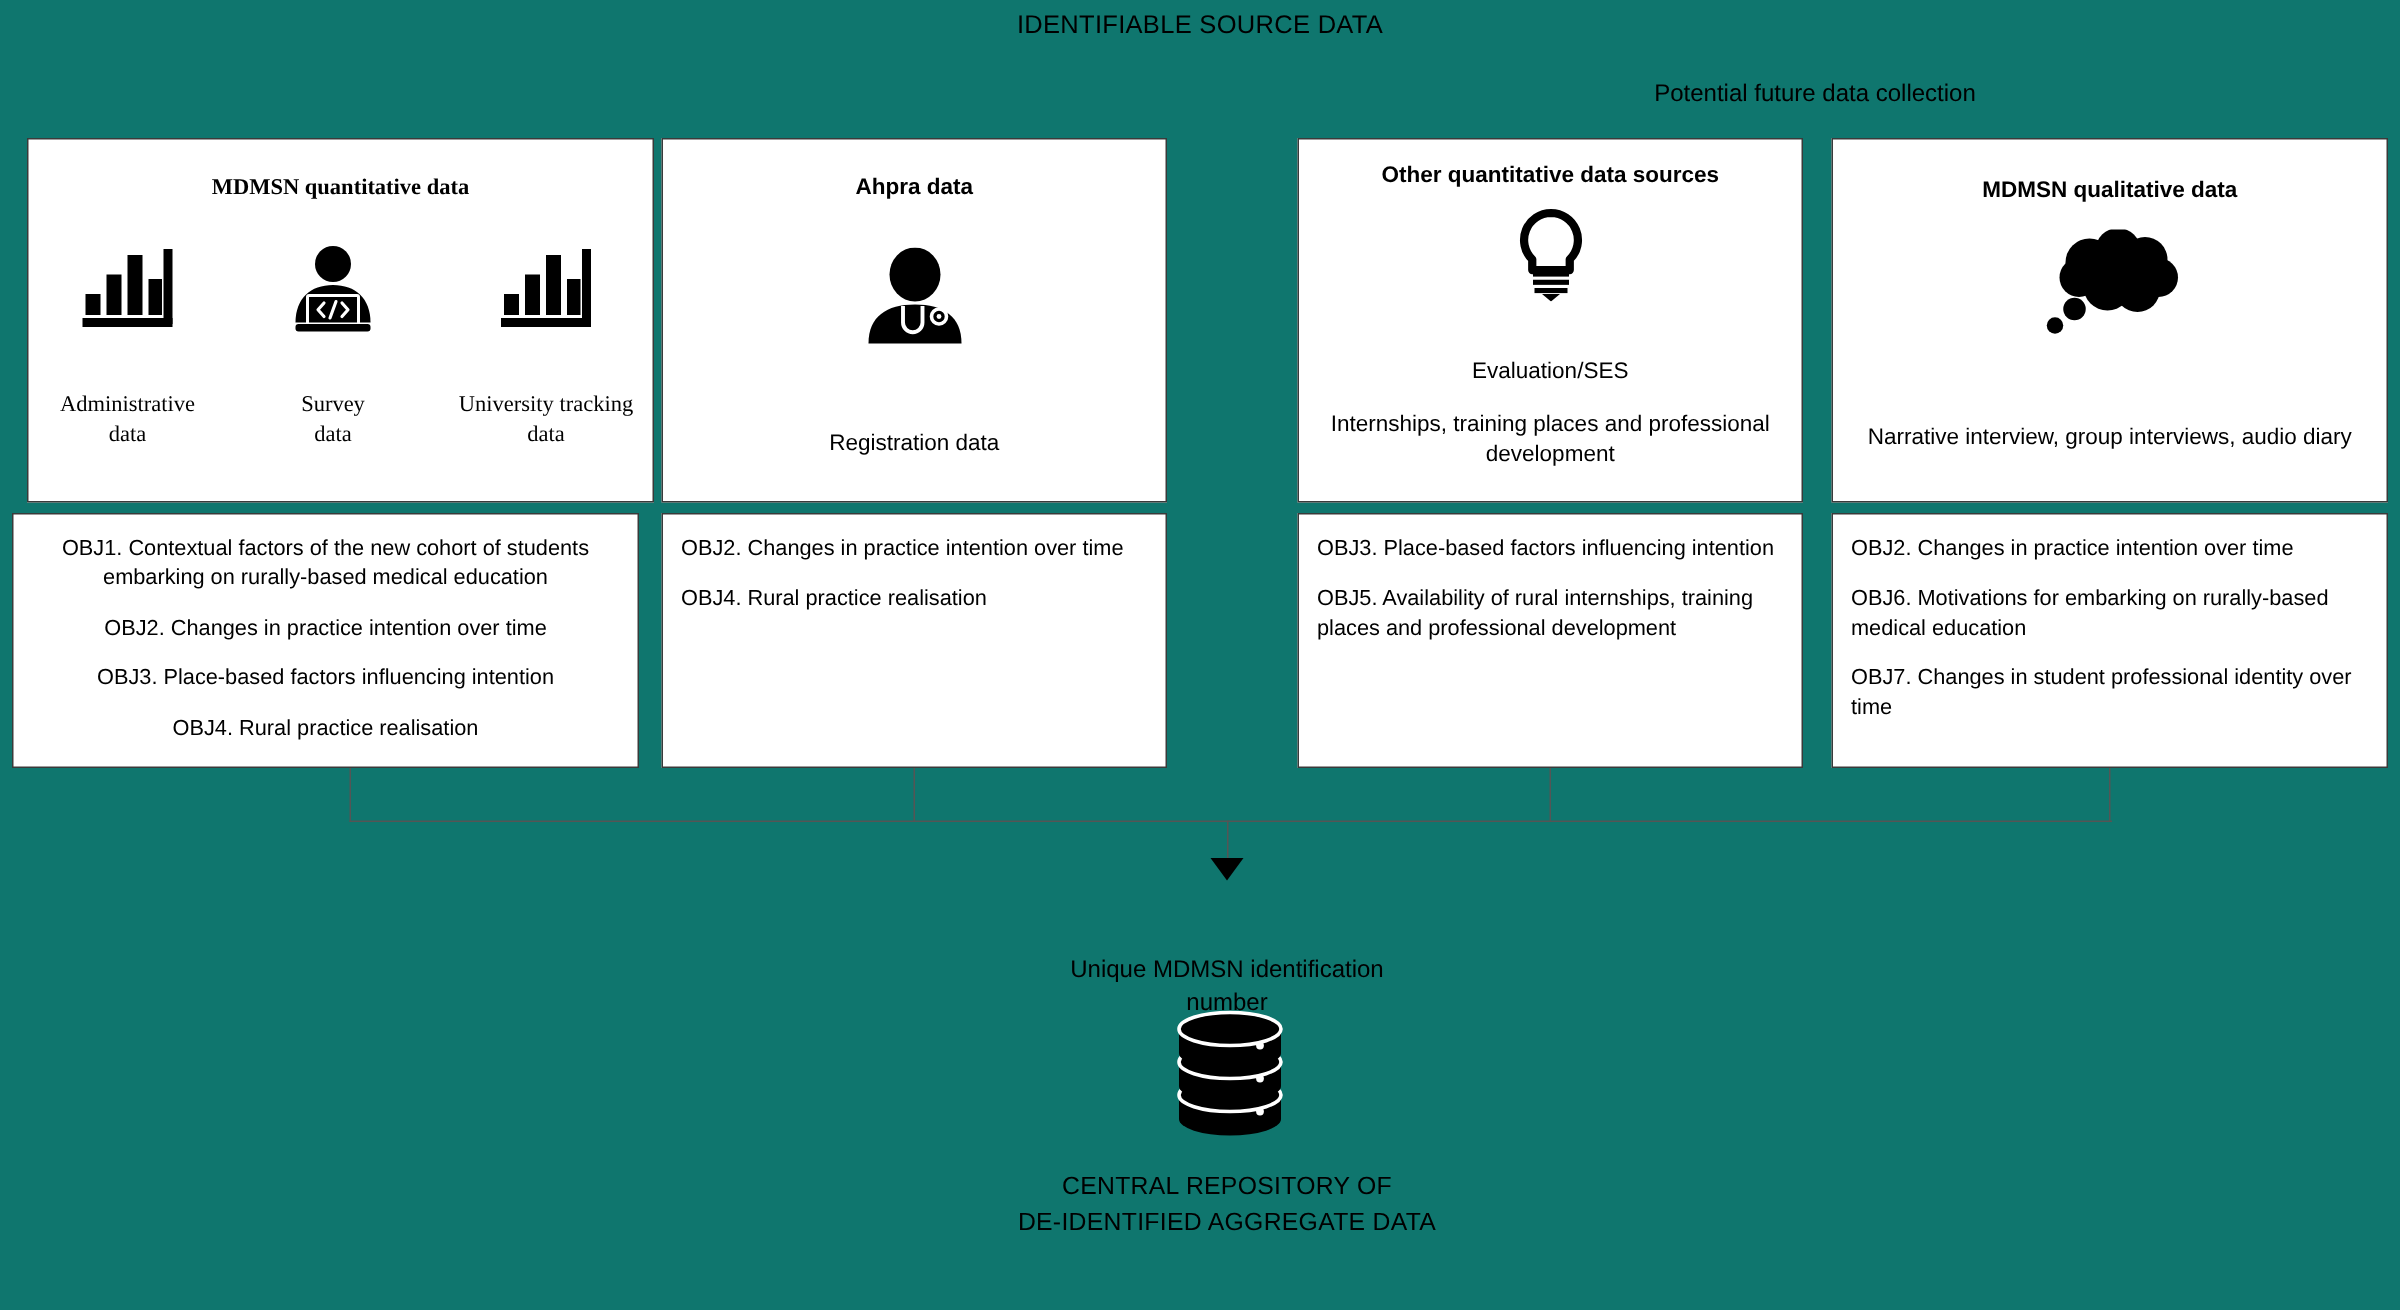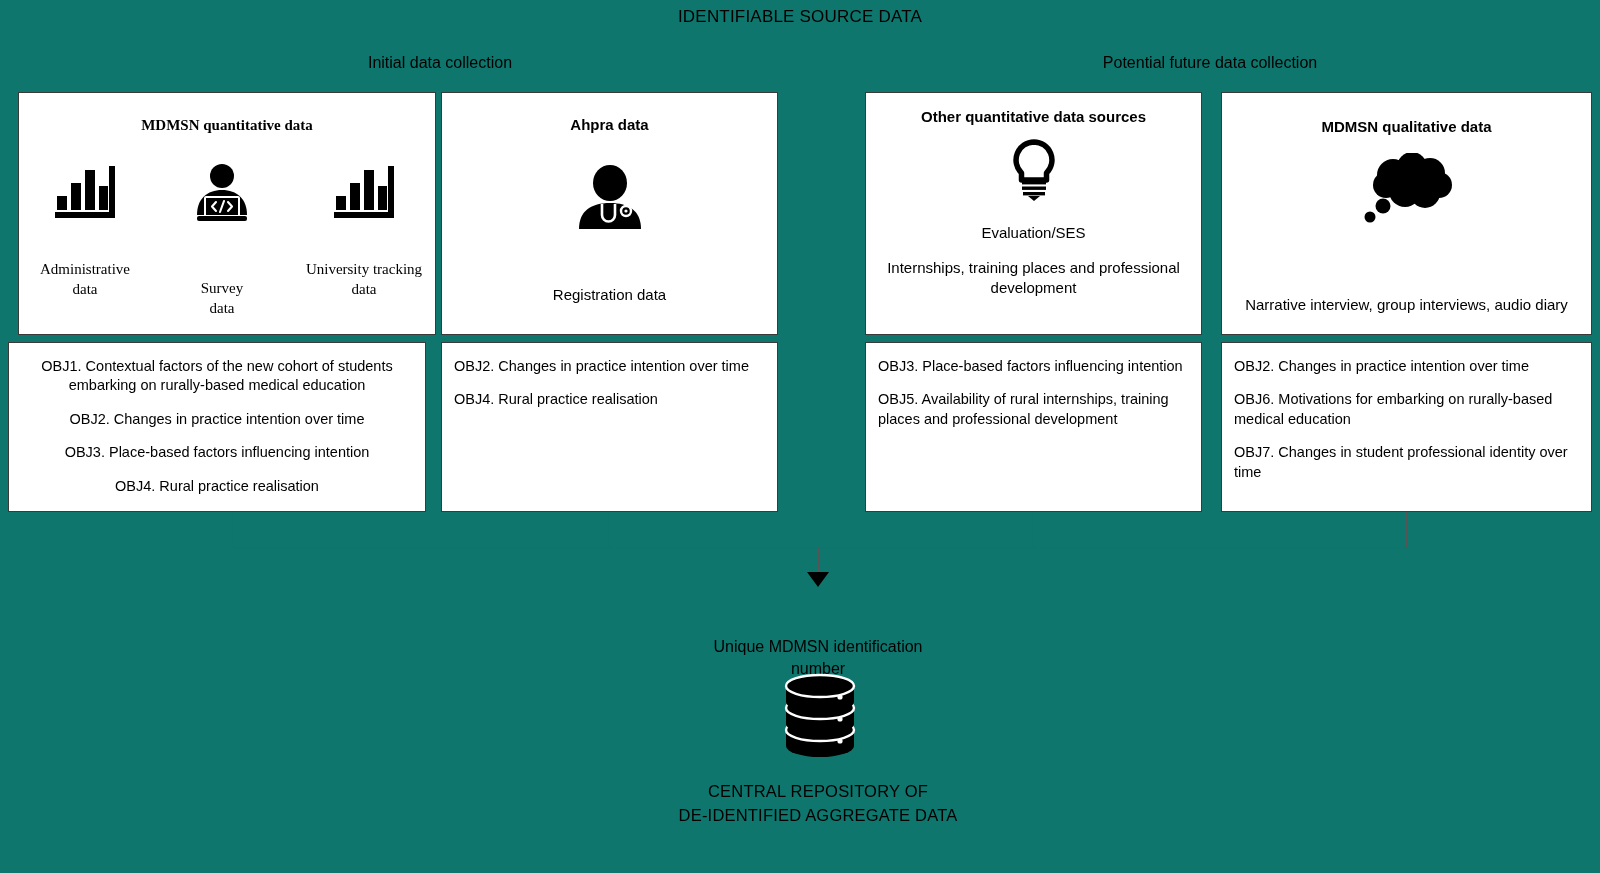--- a/index.html
+++ b/index.html
@@ -128,21 +128,20 @@
     position: absolute;
   }
 </style>
 </head>
 <body>
 
 <div id="canvas">
 
   <div class="top-title">IDENTIFIABLE SOURCE DATA</div>
 
-  <div class="group-label" id="group-initial">Initial data collection</div>
   <div class="group-label" id="group-future">Potential future data collection</div>
 
   <div class="source-box" style="left:18px; top:92px; width:418px; height:243px;font-family:Liberation Serif, serif;">
     <div class="source-title">MDMSN quantitative data</div>
 
     <div class="icon-row" style="margin-top:28px;">
 
       <div class="icon-cell" style="width:130px;">
         <span>
           <svg width="64" height="60" viewBox="0 0 64 60" aria-hidden="true">
@@ -185,21 +184,21 @@
       </div>
     </div>
 
     <div class="icon-row" style="margin-top:33px; align-items:flex-start;">
       <div class="icon-cell" style="width:130px;">
         <div class="icon-cap">
           <span>Administrative</span><br>
           <span>data</span>
         </div>
       </div>
-      <div class="icon-cell" style="width:110px;margin-top:19px;">
+      <div class="icon-cell" style="width:110px;">
         <div class="icon-cap">
           <span>Survey</span><br>
           <span>data</span>
         </div>
       </div>
       <div class="icon-cell" style="width:140px;">
         <div class="icon-cap">
           <span>University tracking</span><br>
           <span>data</span>
         </div>
@@ -249,21 +248,21 @@
             <path d="M25 3 a18 18 0 0 1 12.5 30.9 L37.5 41 l-25 0 l0 -7.1 A18 18 0 0 1 25 3 Z" fill="none" stroke="#000" stroke-width="5.5" stroke-linejoin="round"></path>
             <rect x="13" y="42" width="24" height="3.4" fill="#000"></rect>
             <rect x="13" y="47.5" width="24" height="3.4" fill="#000"></rect>
             <rect x="14" y="53" width="22" height="3.4" fill="#000"></rect>
             <path d="M19 57 L31 57 L25 62 Z" fill="#000"></path>
           </svg>
         </span>
       </div>
     </div>
 
-    <div class="src-caption" style="margin-top:18px;">Evaluation/SES</div>
+    <div class="src-caption" style="margin-top:32px;">Evaluation/SES</div>
     <div class="src-caption" style="margin-top:14px;">Internships, training places and professional development</div>
   </div>
 
   <div class="obj-box" style="left:865px; top:342px; width:337px; height:170px;">
     <div class="obj-item">OBJ3. Place-based factors influencing intention</div>
     <div class="obj-item">OBJ5. Availability of rural internships, training places and professional development</div>
   </div>
 
   <div class="source-box" style="left:1221px; top:92px; width:371px; height:243px;">
     <div class="source-title" style="margin-top:24px;">MDMSN qualitative data</div>
@@ -281,21 +280,21 @@
               <circle cx="50" cy="38" r="16"></circle>
               <circle cx="31" cy="32" r="13"></circle>
               <circle cx="28" cy="53" r="7.5"></circle>
               <circle cx="15" cy="64" r="5.5"></circle>
             </g>
           </svg>
         </span>
       </div>
     </div>
 
-    <div class="src-caption" style="margin-top:66px;">Narrative interview, group interviews, audio diary</div>
+    <div class="src-caption" style="margin-top:52px;">Narrative interview, group interviews, audio diary</div>
   </div>
 
   <div class="obj-box" style="left:1221px; top:342px; width:371px; height:170px;">
     <div class="obj-item">OBJ2. Changes in practice intention over time</div>
     <div class="obj-item">OBJ6. Motivations for embarking on rurally-based medical education</div>
     <div class="obj-item">OBJ7. Changes in student professional identity over time</div>
   </div>
 
   <div class="ln ln-v" style="left:233px;  top:512px; height:36px;"></div>
   <div class="ln ln-v" style="left:609px;  top:512px; height:36px;"></div>

